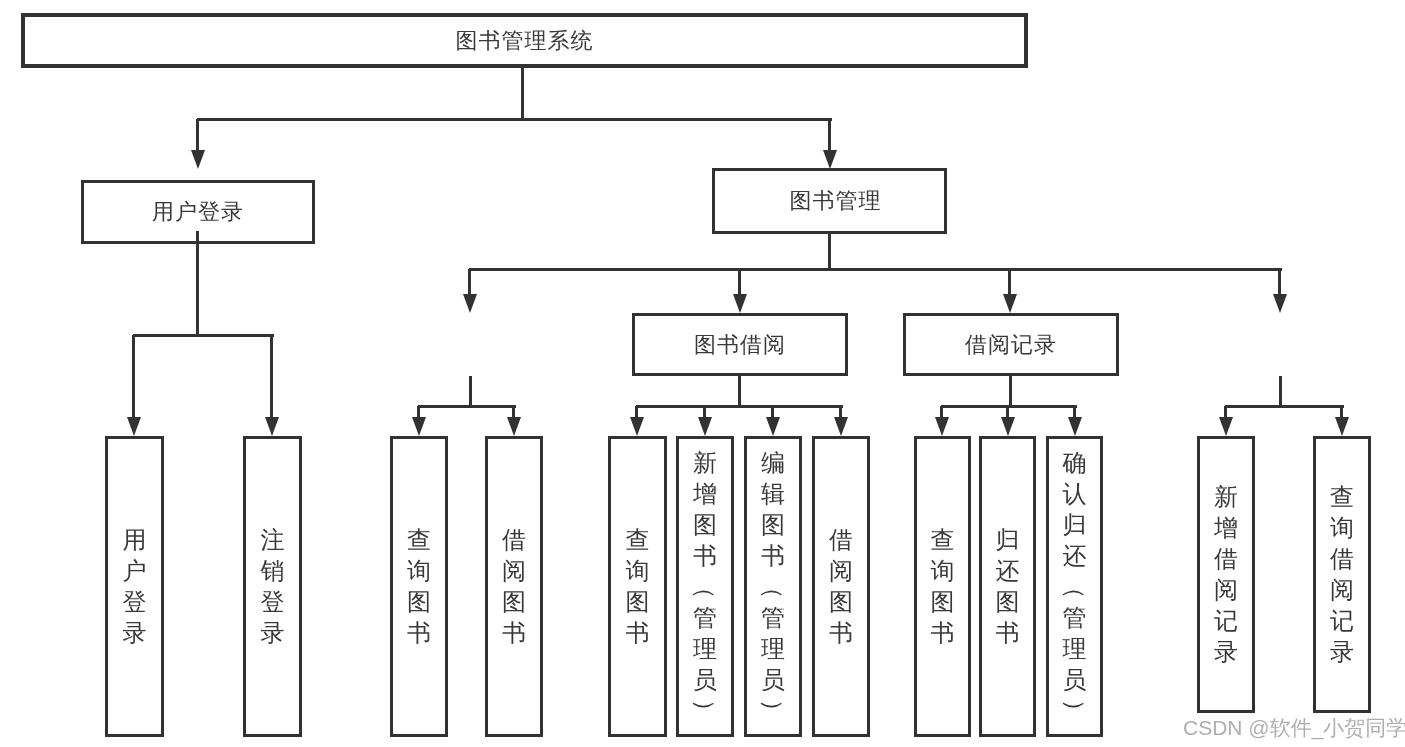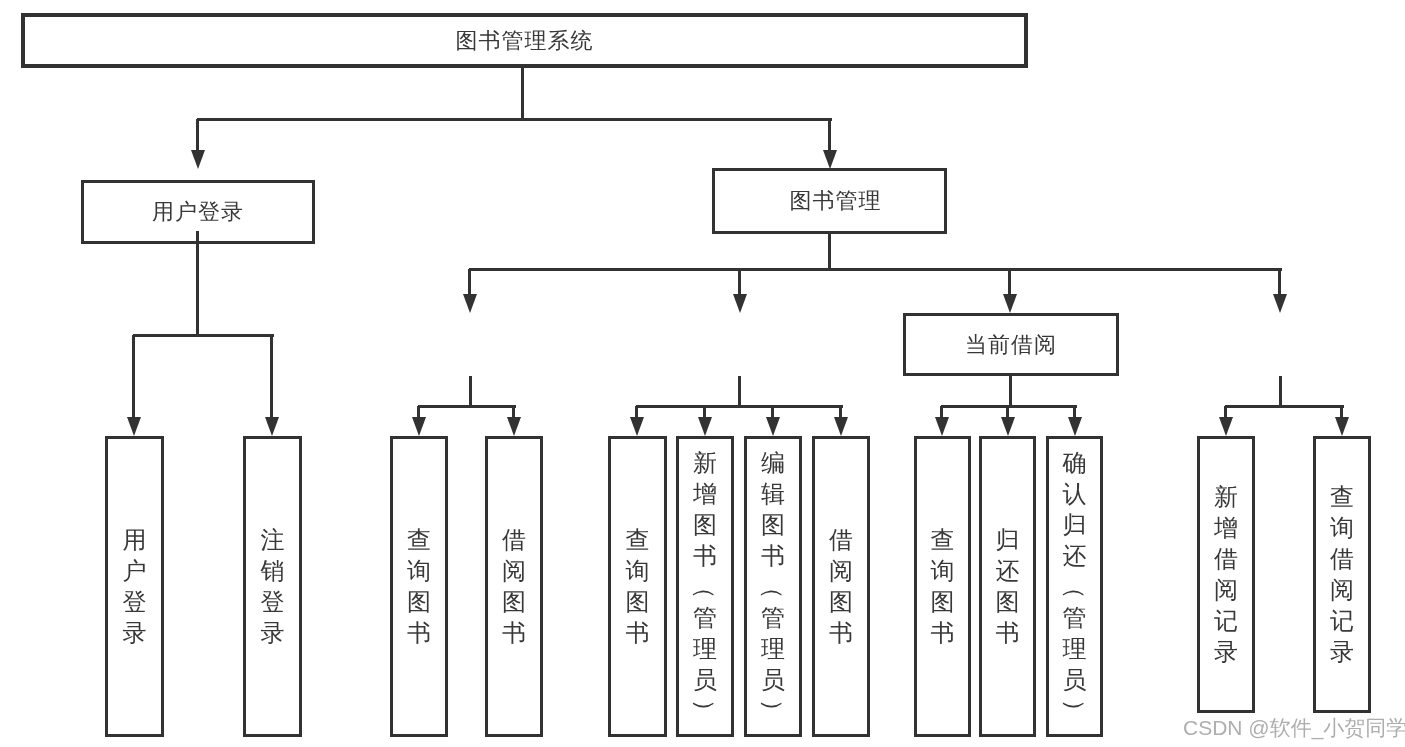--- a/index.html
+++ b/index.html
@@ -83,22 +83,25 @@
     </div>
   <div class="arrow" style="left:1003px;top:269px;height:44px;">
       <div class="stem"></div>
       <div class="head"></div>
     </div>
   <div class="arrow" style="left:1273px;top:269px;height:44px;">
       <div class="stem"></div>
       <div class="head"></div>
     </div>
 
+  <div class="box" style="left:632px;top:313px;width:216px;height:63px;">
+    <span class="hlabel">图书借阅</span>
+  </div>
   <div class="box" style="left:903px;top:313px;width:216px;height:63px;">
-    <span class="hlabel">当前借阅</span>
+    <span class="hlabel">借阅记录</span>
   </div>
 
   <div class="vline" style="left:469px;top:376px;height:31px;"></div>
   <div class="hline" style="left:418px;top:405px;width:98px;"></div>
   <div class="arrow" style="left:412px;top:406px;height:30px;">
       <div class="stem"></div>
       <div class="head"></div>
     </div>
   <div class="arrow" style="left:507px;top:406px;height:30px;">
       <div class="stem"></div>

